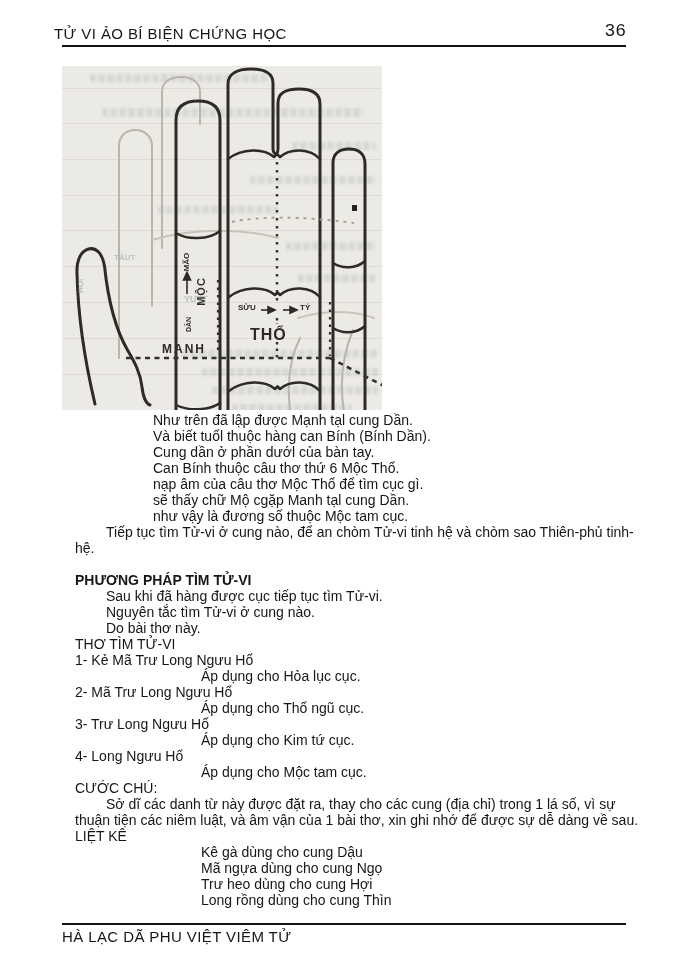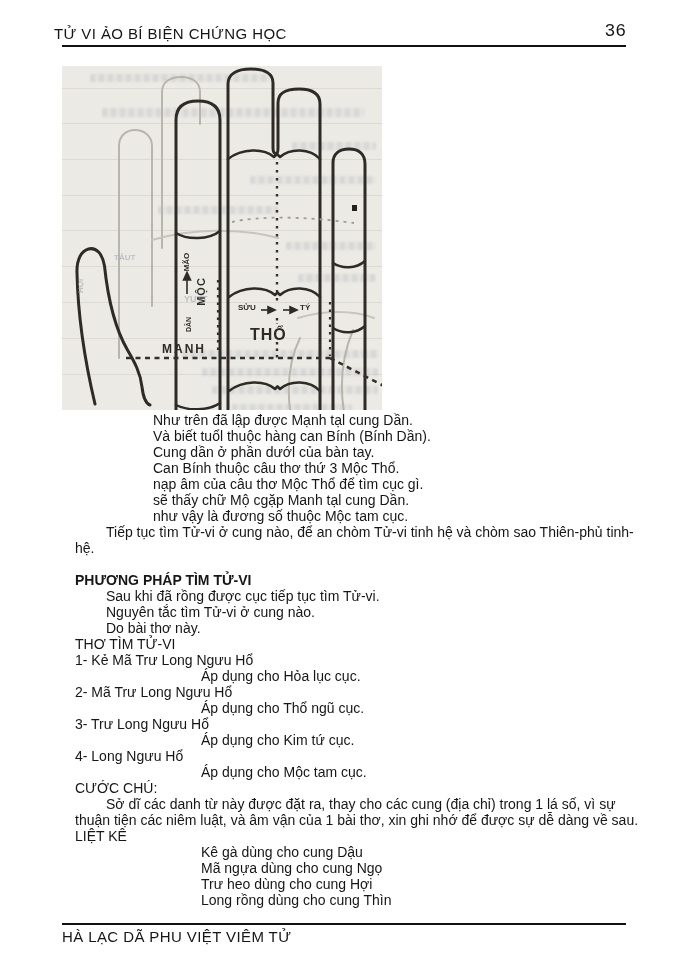--- a/index.html
+++ b/index.html
@@ -130,28 +130,28 @@
   <span class="fig-label" style="left:188px;top:261px;font-size:16px;letter-spacing:1px;">THỔ</span>
   <span class="fig-label ghost-label" style="left:52px;top:188px;font-size:8px;">TẢUT</span>
   <span class="fig-label ghost-label rot" style="left:12px;top:216px;font-size:8px;">HỌI</span>
   <span class="fig-label ghost-label" style="left:92px;top:229px;font-size:9px;margin-left:30px;">YUTT</span>
 </div>
 
 <div class="textcol">
   <div class="ln i1">Như trên đã lập được Mạnh tạl cung Dần.</div>
   <div class="ln i1">Và biết tuổl thuộc hàng can Bính (Bính Dần).</div>
   <div class="ln i1">Cung dần ở phần dướl của bàn tay.</div>
-  <div class="ln i1">Can Bính thuộc câu thơ thứ 3 Mộc Thổ.</div>
+  <div class="ln i1">Can Bính thuộc câu thơ thứ 6 Mộc Thổ.</div>
   <div class="ln i1">nạp âm của câu thơ Mộc Thổ để tìm cục gì.</div>
   <div class="ln i1">sẽ thấy chữ Mộ cgặp Manh tạl cung Dần.</div>
   <div class="ln i1">như vậy là đương số thuộc Mộc tam cục.</div>
   <div class="ln i2">Tiếp tục tìm Tử-vi ở cung nào, để an chòm Tử-vi tinh hệ và chòm sao Thiên-phủ tinh-</div>
   <div class="ln">hệ.</div>
   <div class="ln b gap">PHƯƠNG PHÁP TÌM TỬ-VI</div>
-  <div class="ln i2">Sau khi đã rồng được cục tiếp tục tìm Tử-vi.</div>
+  <div class="ln i2">Sau khi đã hàng được cục tiếp tục tìm Tử-vi.</div>
   <div class="ln i2">Nguyên tắc tìm Tử-vi ở cung nào.</div>
   <div class="ln i2">Do bài thơ này.</div>
   <div class="ln">THƠ TÌM TỬ-VI</div>
   <div class="ln">1- Kẻ Mã Trư Long Ngưu Hổ</div>
   <div class="ln i3">Áp dụng cho Hỏa lục cục.</div>
   <div class="ln">2- Mã Trư Long Ngưu Hổ</div>
   <div class="ln i3">Áp dụng cho Thổ ngũ cục.</div>
   <div class="ln">3- Trư Long Ngưu Hổ</div>
   <div class="ln i3">Áp dụng cho Kim tứ cục.</div>
   <div class="ln">4- Long Ngưu Hổ</div>

